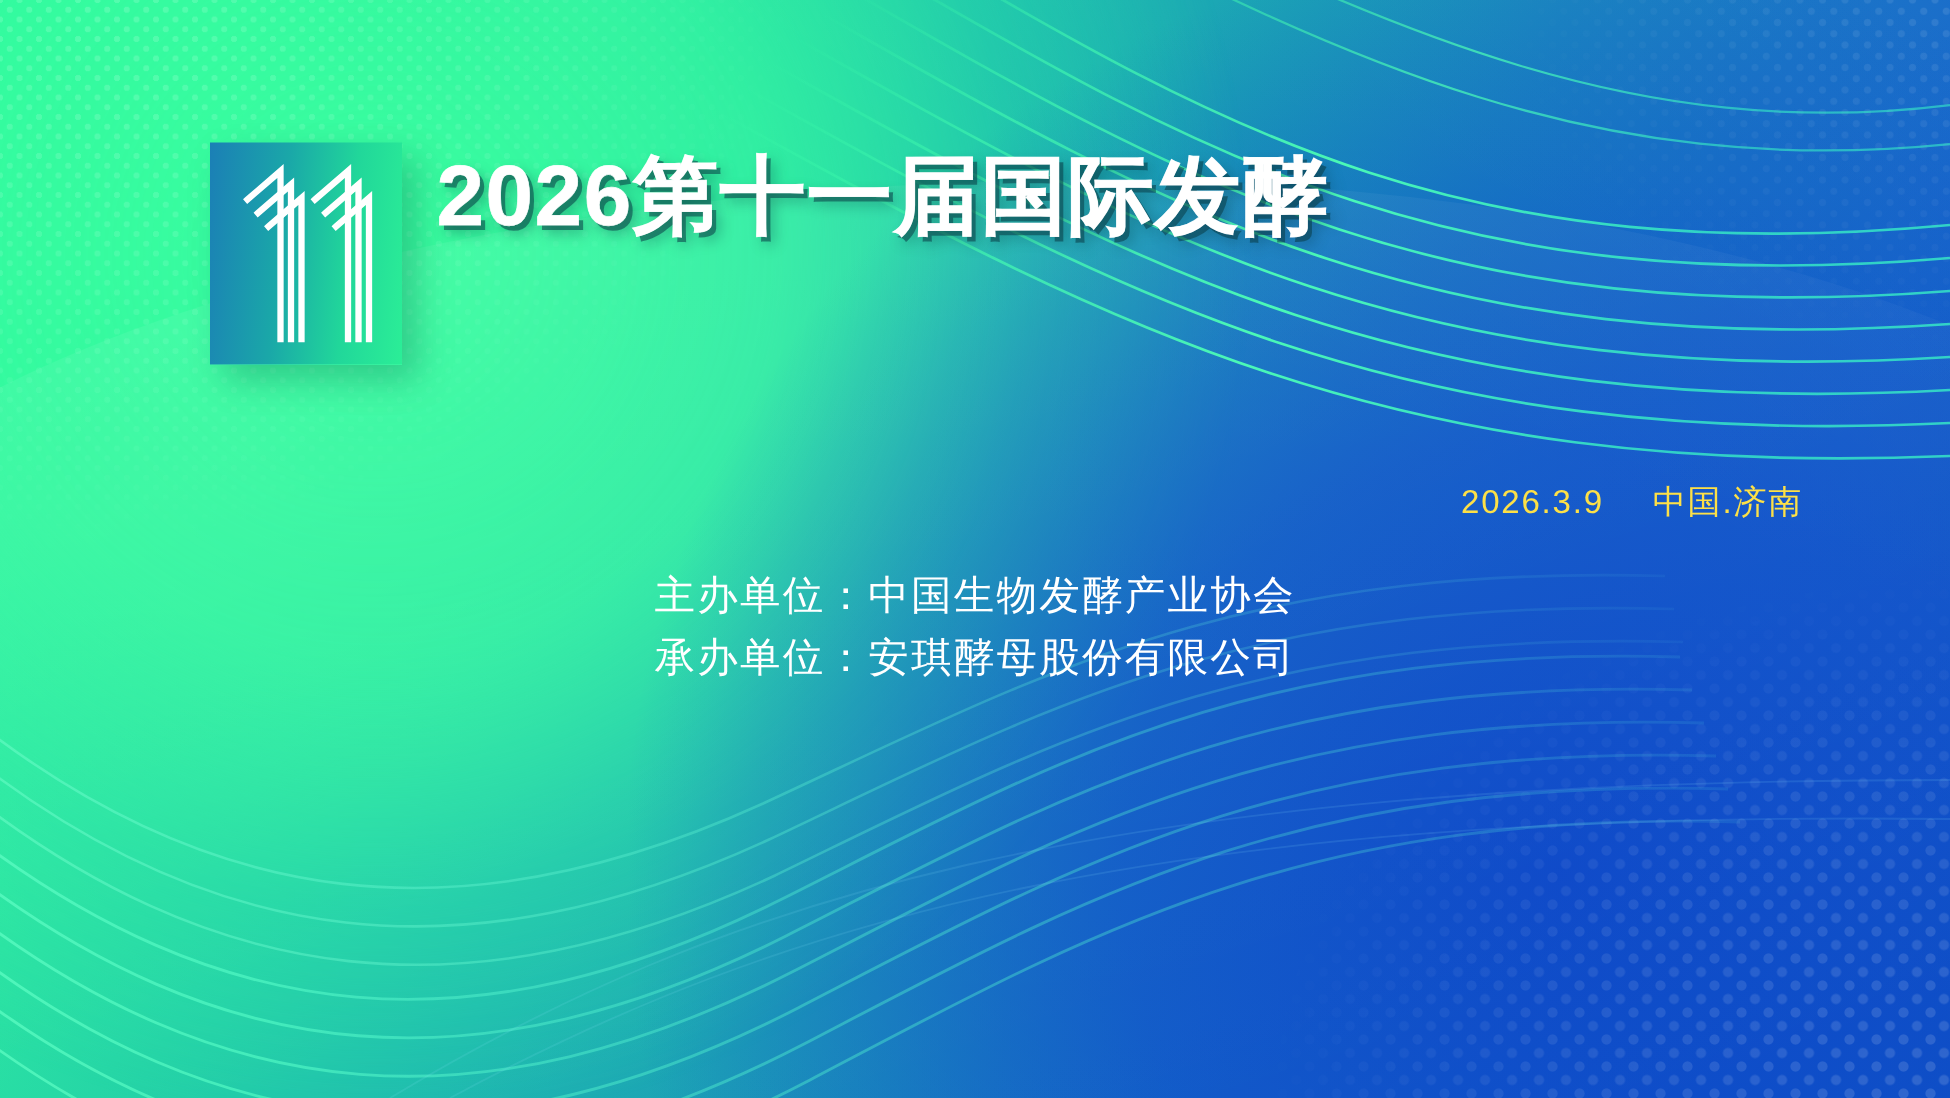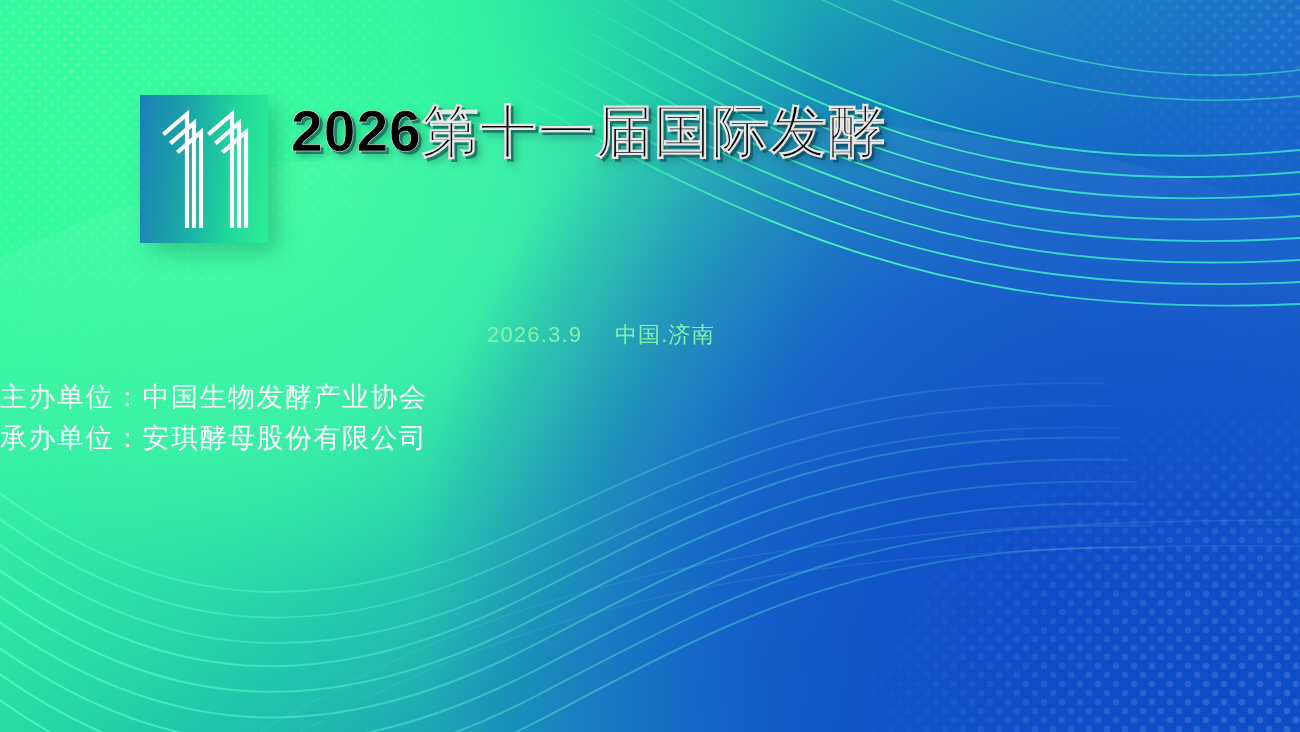--- a/index.html
+++ b/index.html
@@ -136,21 +136,21 @@
 
   .title-block {
     position: absolute;
     left: 291px;
     top: 94px;
   }
   .title-line {
     font-size: 57px;
     line-height: 74px;
     font-weight: 700;
-    color: #000000;
+    color: #ffffff;
     letter-spacing: 1px;
     white-space: nowrap;
     text-shadow:
        3px 3px 0 rgba(10,60,70,0.55),
        5px 5px 9px rgba(5,50,60,0.35);
     -webkit-text-stroke: 0.5px rgba(255,255,255,0.9);
   }
   .title-line.l2 {
     letter-spacing: 2px;
   }
@@ -164,33 +164,33 @@
     color: #f2fffb;
     white-space: nowrap;
     font-weight: 400;
   }
 
   .datebar {
     position: absolute;
     top: 320px;
     left: 0;
     width: 1202px;
-    text-align: center;
+    text-align: right;
     font-size: 22px;
-    color: #86efac;
+    color: #fde047;
     letter-spacing: 1.2px;
   }
   .datebar .sep { display: inline-block; width: 18px; }
 
   .orgs {
     position: absolute;
     top: 377px;
     left: 0;
     width: 1300px;
-    text-align: left;
+    text-align: center;
     color: #ffffff;
   }
   .org-line {
     font-size: 27px;
     line-height: 41px;
     letter-spacing: 1.5px;
   }
 </style>
 </head>
 <body>

